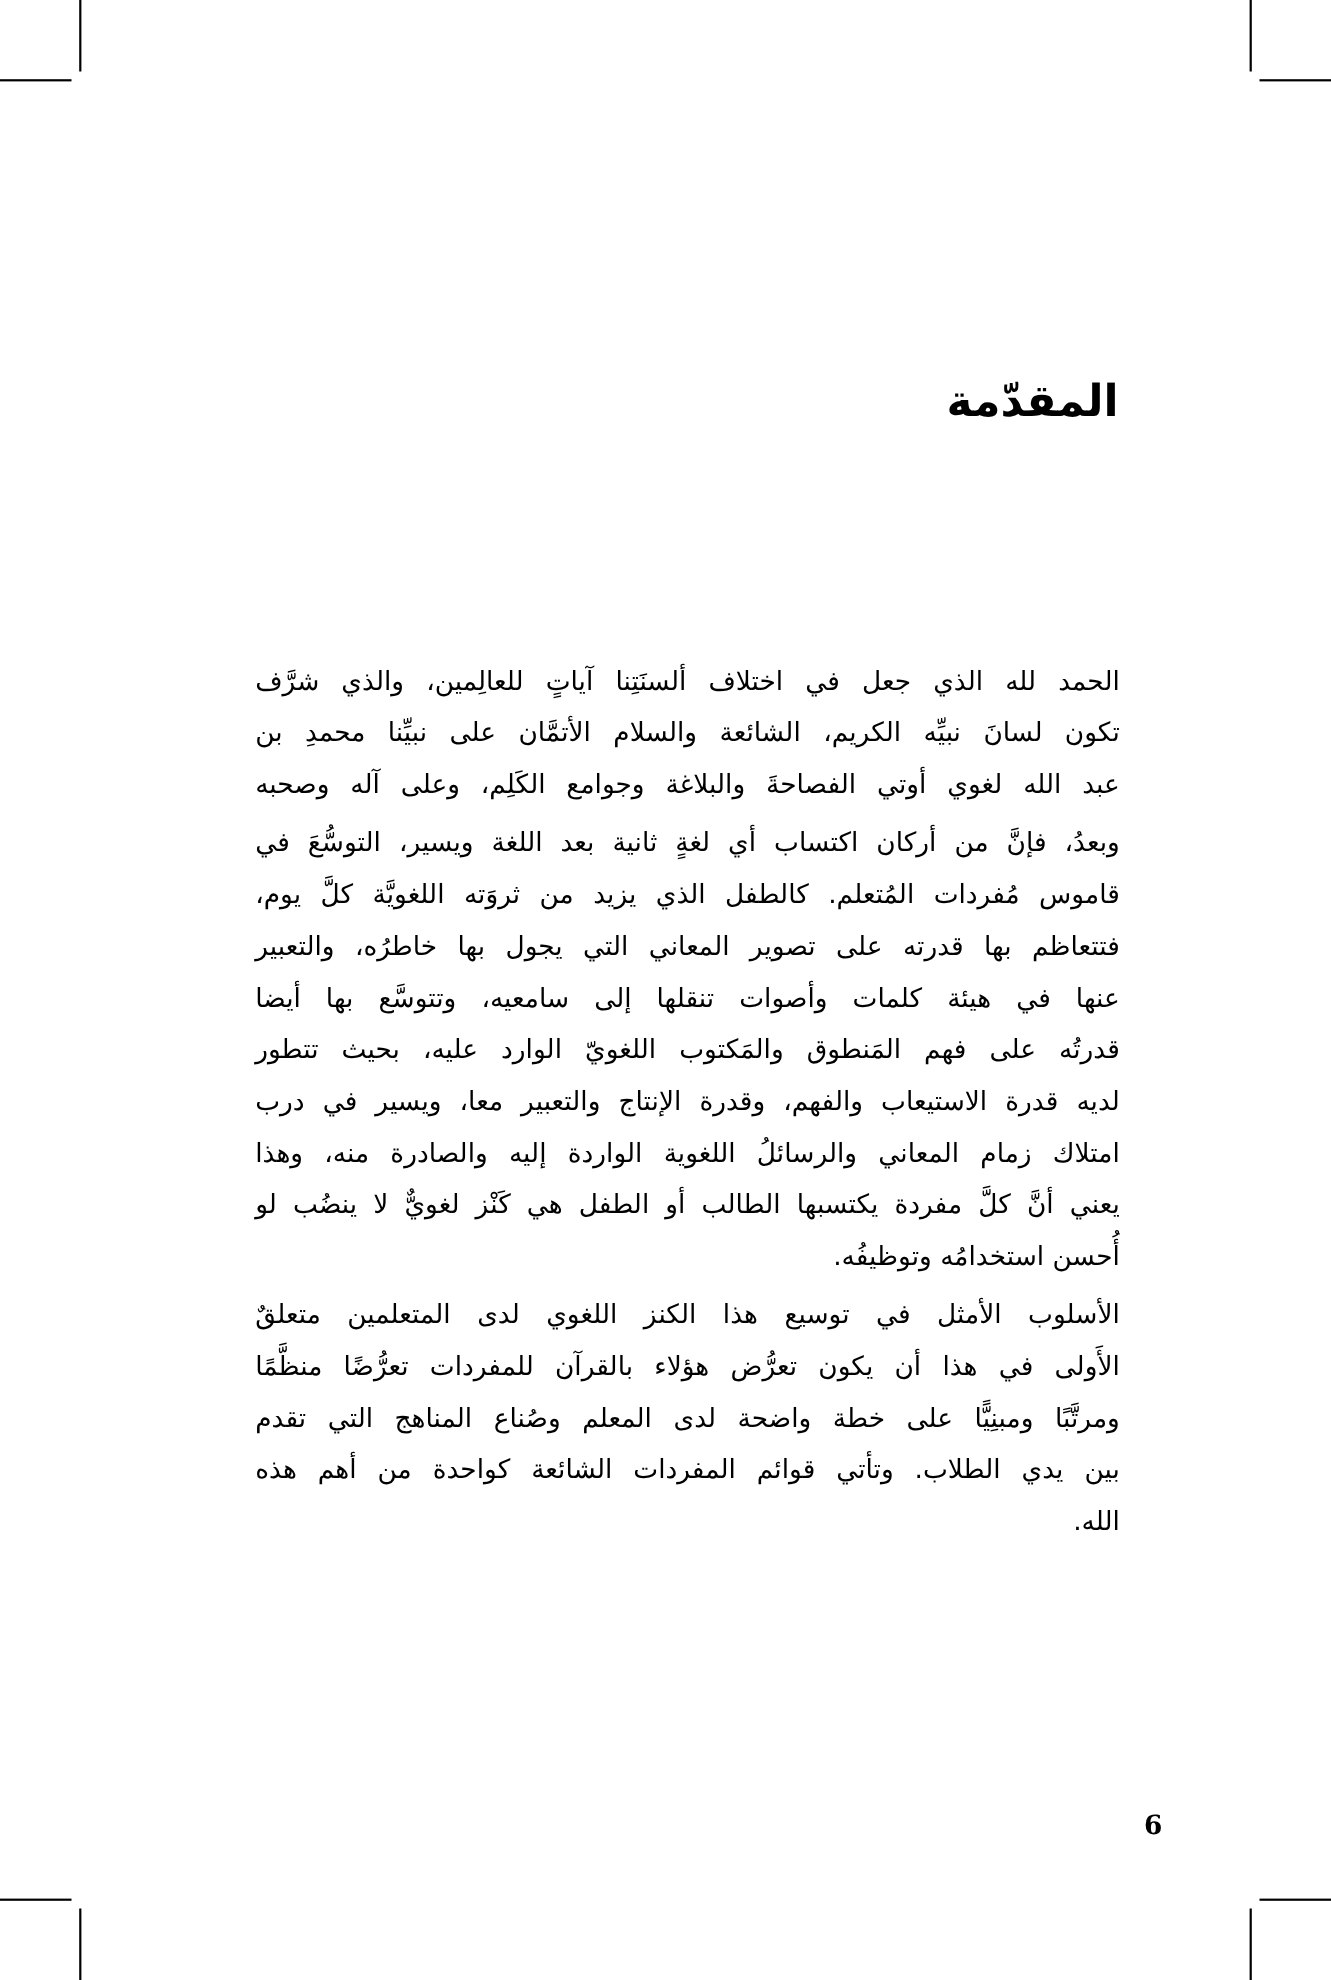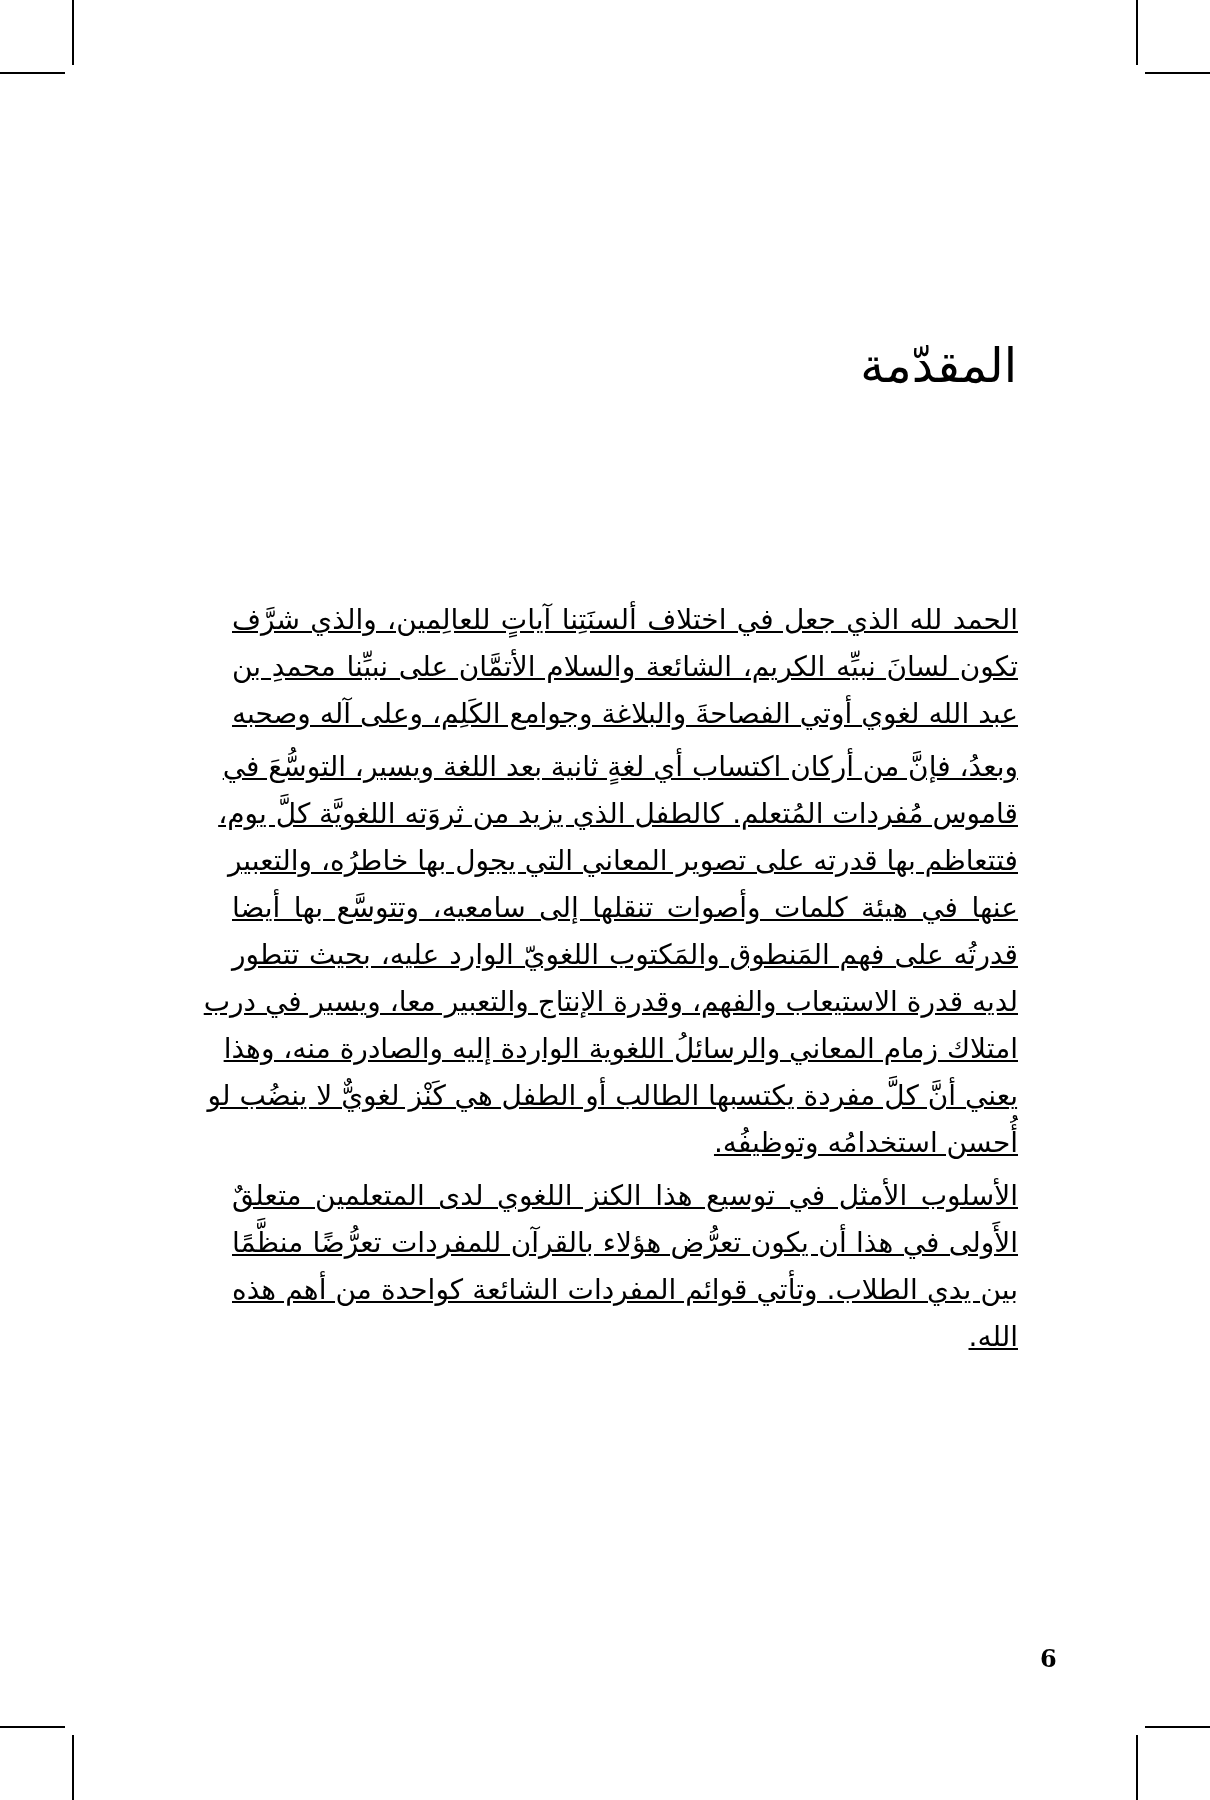--- a/index.html
+++ b/index.html
@@ -9,34 +9,33 @@
     position: relative;
     overflow: hidden;
     font-family: "DejaVu Serif", "Liberation Serif", serif;
     color: #000000;
   }
   .crop { position: absolute; background: #000; }
   .title {
     position: absolute;
     right: 193px; top: 330px;
     direction: rtl;
-    font-size: 48px; font-weight: normal;
+    font-size: 40px; font-weight: bold;
     line-height: 70px;
     margin: 0;
     font-family: "DejaVu Sans", "Liberation Sans", sans-serif;
   }
   .body-text {
     position: absolute;
     left: 232px; width: 786px;
     top: 596px;
     direction: rtl;
     font-family: "DejaVu Sans", "Liberation Sans", sans-serif;
-    font-size: 28px;
+    font-size: 24px;
     line-height: 47px;
-    text-decoration: underline;
   }
   .para { margin: 0 0 6px 0; }
   .line {
     display: block;
     text-align: justify;
     text-align-last: justify;
     white-space: nowrap;
     height: 47px;
   }
   .line.last { text-align-last: right; }
@@ -74,18 +73,19 @@
     <span class="line">عنها في هيئة كلمات وأصوات تنقلها إلى سامعيه، وتتوسَّع بها أيضا</span>
     <span class="line">قدرتُه على فهم المَنطوق والمَكتوب اللغويّ الوارد عليه، بحيث تتطور</span>
     <span class="line">لديه قدرة الاستيعاب والفهم، وقدرة الإنتاج والتعبير معا، ويسير في درب</span>
     <span class="line">امتلاك زمام المعاني والرسائلُ اللغوية الواردة إليه والصادرة منه، وهذا</span>
     <span class="line">يعني أنَّ كلَّ مفردة يكتسبها الطالب أو الطفل هي كَنْز لغويٌّ لا ينضُب لو</span>
     <span class="line last">أُحسن استخدامُه وتوظيفُه.</span>
   </div>
   <div class="para">
     <span class="line">الأسلوب الأمثل في توسيع هذا الكنز اللغوي لدى المتعلمين متعلقٌ</span>
     <span class="line">الأَولى في هذا أن يكون تعرُّض هؤلاء بالقرآن للمفردات تعرُّضًا منظَّمًا</span>
+    <span class="line">ومرتَّبًا ومبنِيًّا على خطة واضحة لدى المعلم وصُناع المناهج التي تقدم</span>
     <span class="line">بين يدي الطلاب. وتأتي قوائم المفردات الشائعة كواحدة من أهم هذه</span>
     <span class="line last">الله.</span>
   </div>
 </div>
 
 <div class="page-number">6</div>
 
 </body></html>

